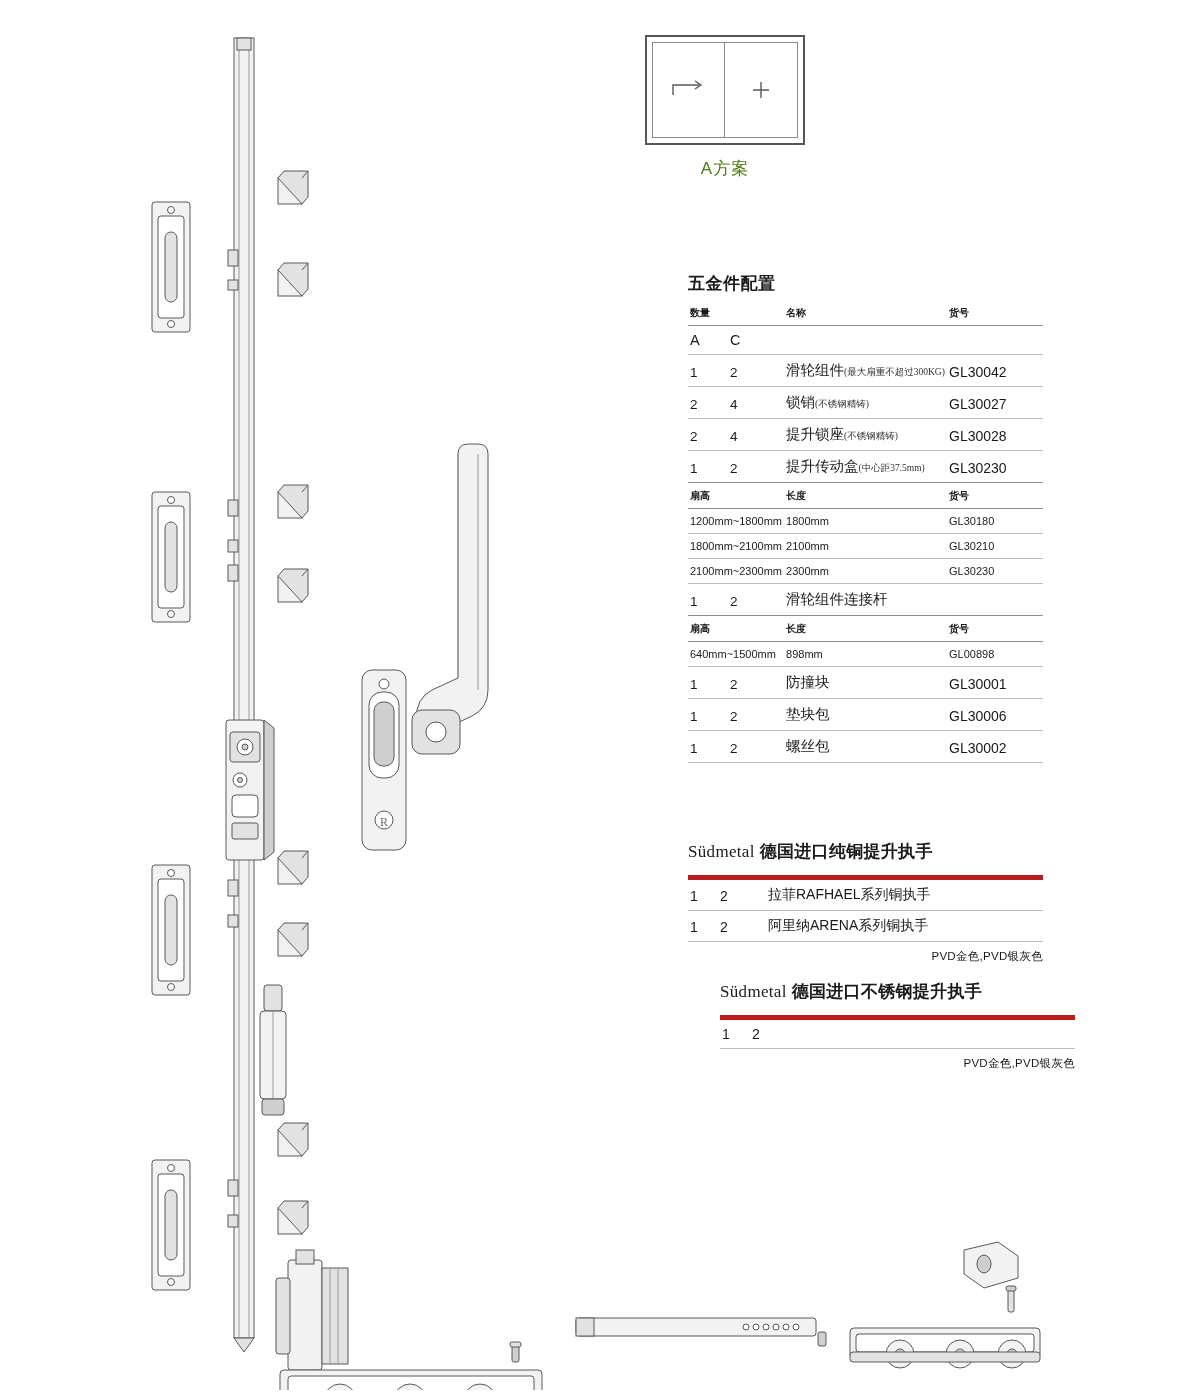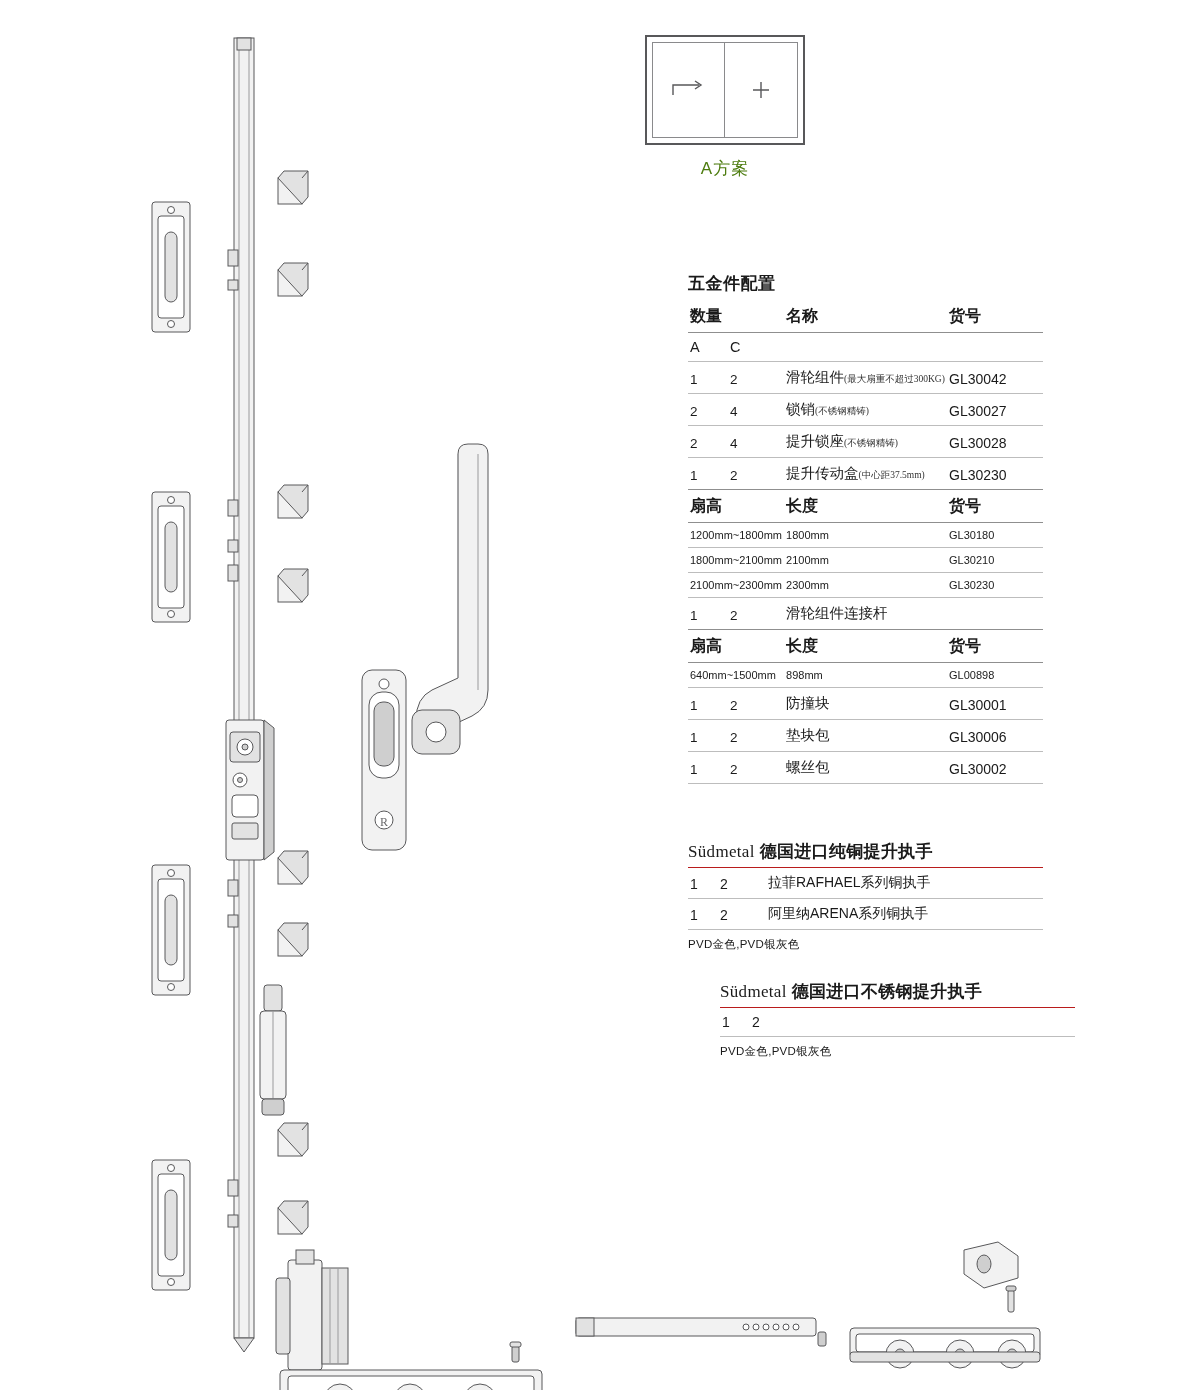--- a/index.html
+++ b/index.html
@@ -83,21 +83,21 @@
   }
   table.cfg td, table.cfg th {
     border-bottom: 1px solid #bdbdbd;
     padding: 6px 2px;
     text-align: left;
     font-weight: normal;
     vertical-align: bottom;
     white-space: nowrap;
   }
   table.cfg tr.head td {
-    font-size: 16px;
+    font-size: 10px;
     font-weight: bold;
     border-bottom: 1px solid #8f8f8f;
     padding-bottom: 5px;
   }
   table.cfg tr.thick td { border-bottom: 1px solid #8f8f8f; }
   .c-qa { width: 26px; }
   .c-qc { width: 38px; }
   .c-name { }
   .c-code { text-align: left; width: 92px; font-size: 14px; }
   .sub {
@@ -109,29 +109,30 @@
     font-size: 11px;
     margin-top: 21px;
   }
   .small-row td.c-len { font-size: 11px; }
   .nm { font-size: 14.5px; }
 
   
   .brand-title {
     font-size: 17px;
     font-weight: bold;
-    padding-bottom: 4px;
-    border-bottom: 1px solid #b91c1c;
+    padding-bottom: 12px;
+    border-bottom: 5px solid #b91c1c;
     letter-spacing: 0.3px;
   }
   .brand-title .logo-s { font-family: "Liberation Serif", serif; font-weight: normal; }
   .brand-note {
     font-size: 11.5px;
     padding-top: 7px;
     letter-spacing: 0.3px;
+    text-align: right;
   }
   table.brand {
     width: 100%;
     border-collapse: collapse;
     font-size: 14px;
   }
   table.brand td {
     border-bottom: 1px solid #bdbdbd;
     padding: 6px 2px;
     vertical-align: bottom;

